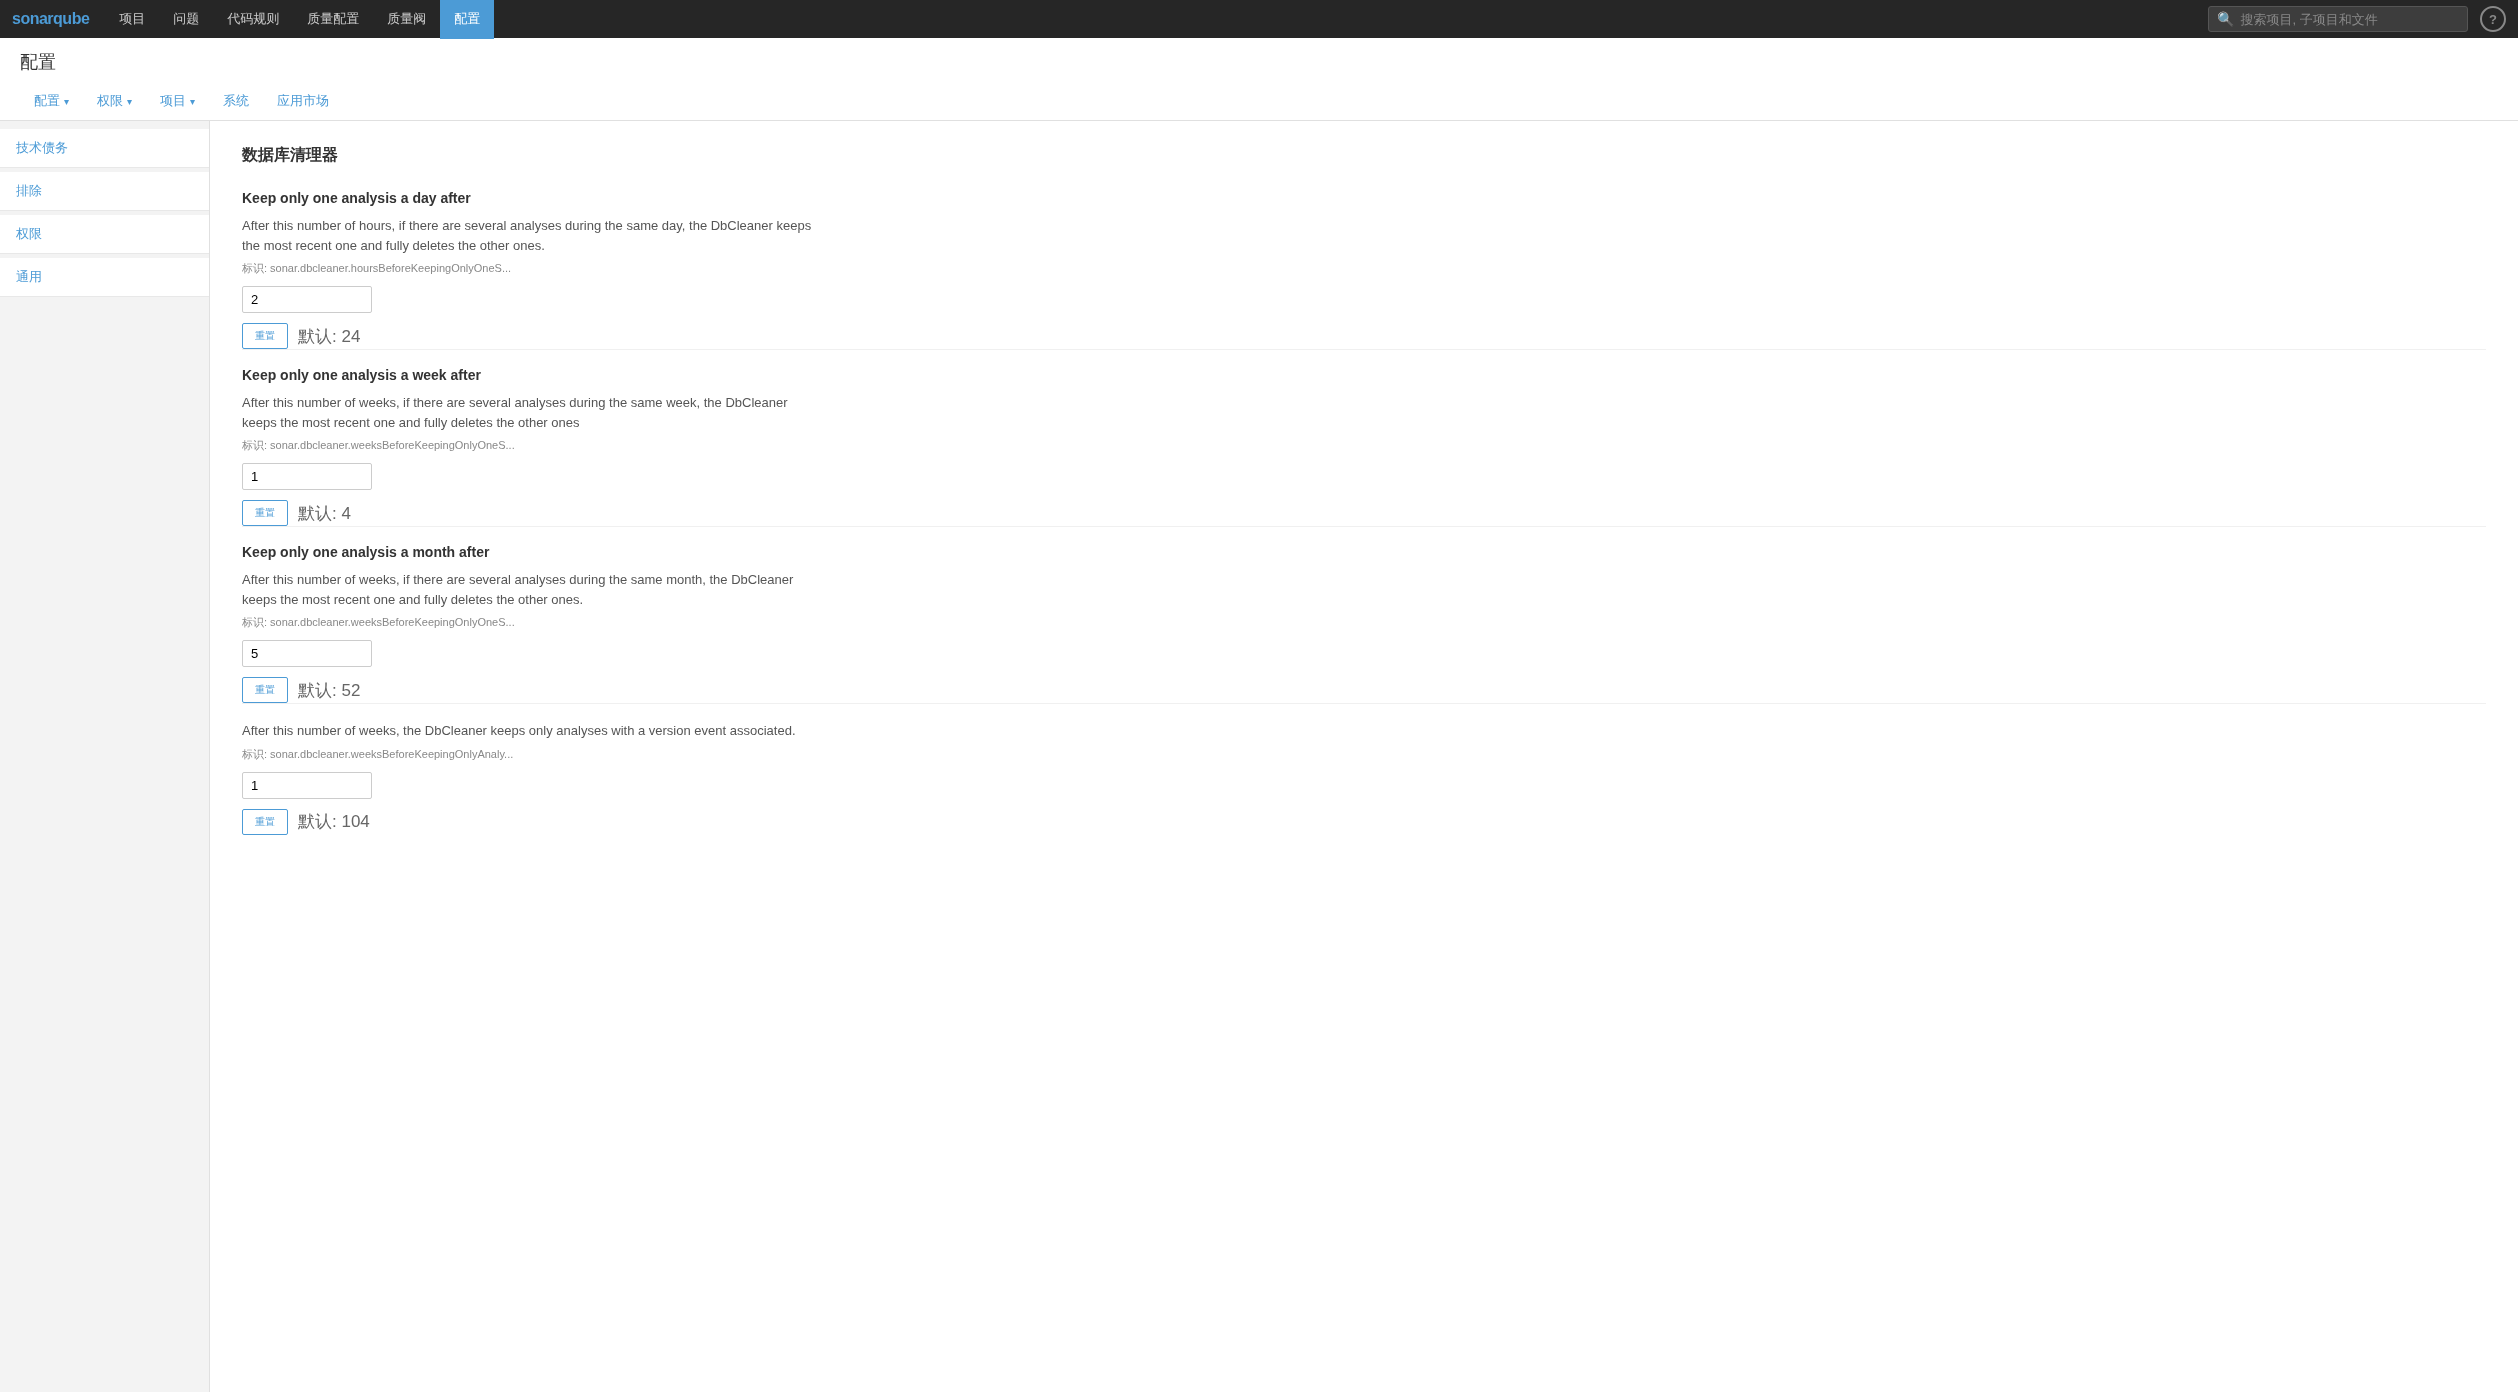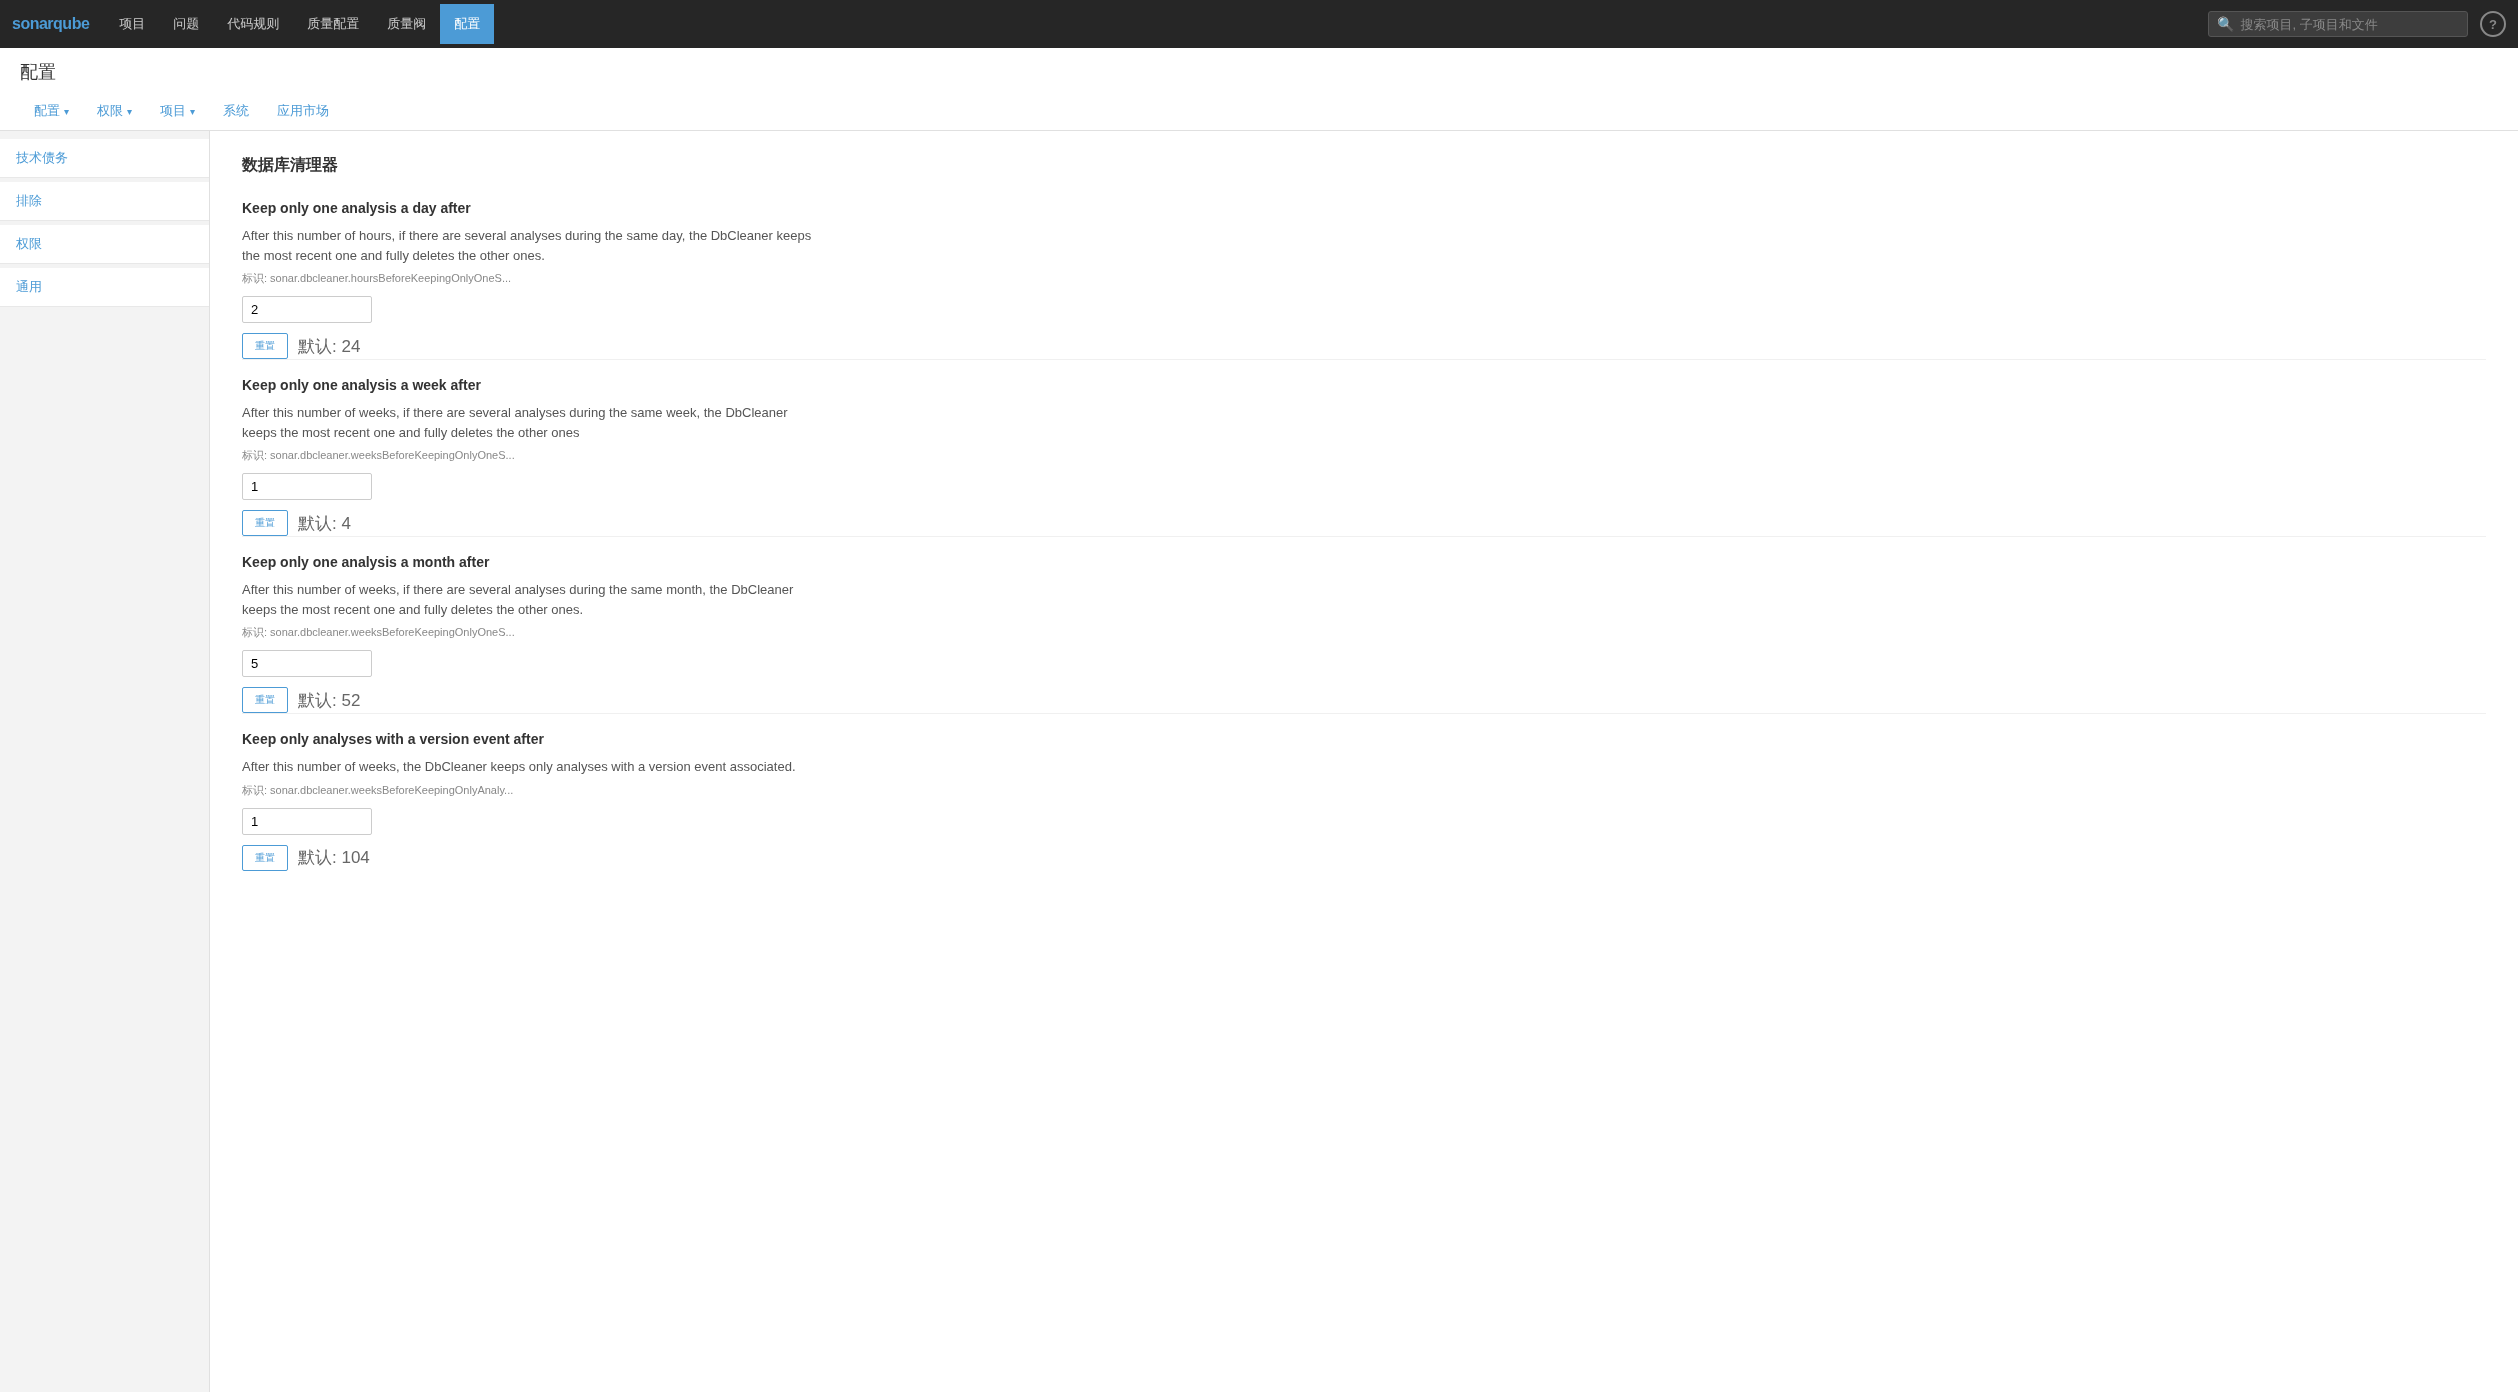--- a/index.html
+++ b/index.html
@@ -1,21 +1,21 @@
 <!DOCTYPE html>
 <html><head>
   <meta charset="utf-8">
   <style>
     * { box-sizing: border-box; margin: 0; padding: 0; }
     body { font-family: -apple-system, BlinkMacSystemFont, 'Helvetica Neue', Arial, sans-serif; font-size: 13px; background: #f3f3f3; color: #333; }
 
     
     .top-nav {
       background: #262626;
-      height: 48px;
+      height: 38px;
       display: flex;
       align-items: center;
       padding: 0 12px;
       gap: 0;
     }
     .top-nav .logo {
       display: flex;
       align-items: center;
       margin-right: 16px;
     }
@@ -278,21 +278,20 @@
       <div class="setting-description">After this number of weeks, if there are several analyses during the same month, the DbCleaner keeps the most recent one and fully deletes the other ones.</div>
       <div class="setting-key">标识: sonar.dbcleaner.weeksBeforeKeepingOnlyOneS...</div>
       <input type="text" class="setting-input" value="5" style="">
       <div class="setting-control">
         <button class="reset-btn">重置</button>
         <span class="default-text">默认: 52</span>
       </div>
     </div>
 
     <div class="setting-block">
-      <div class="setting-name">Keep only analyses with a version event after</div>
       <div class="setting-description">After this number of weeks, the DbCleaner keeps only analyses with a version event associated.</div>
       <div class="setting-key">标识: sonar.dbcleaner.weeksBeforeKeepingOnlyAnaly...</div>
       <input type="text" class="setting-input" value="1" style="">
       <div class="setting-control">
         <button class="reset-btn">重置</button>
         <span class="default-text">默认: 104</span>
       </div>
     </div>
 
   </main>

